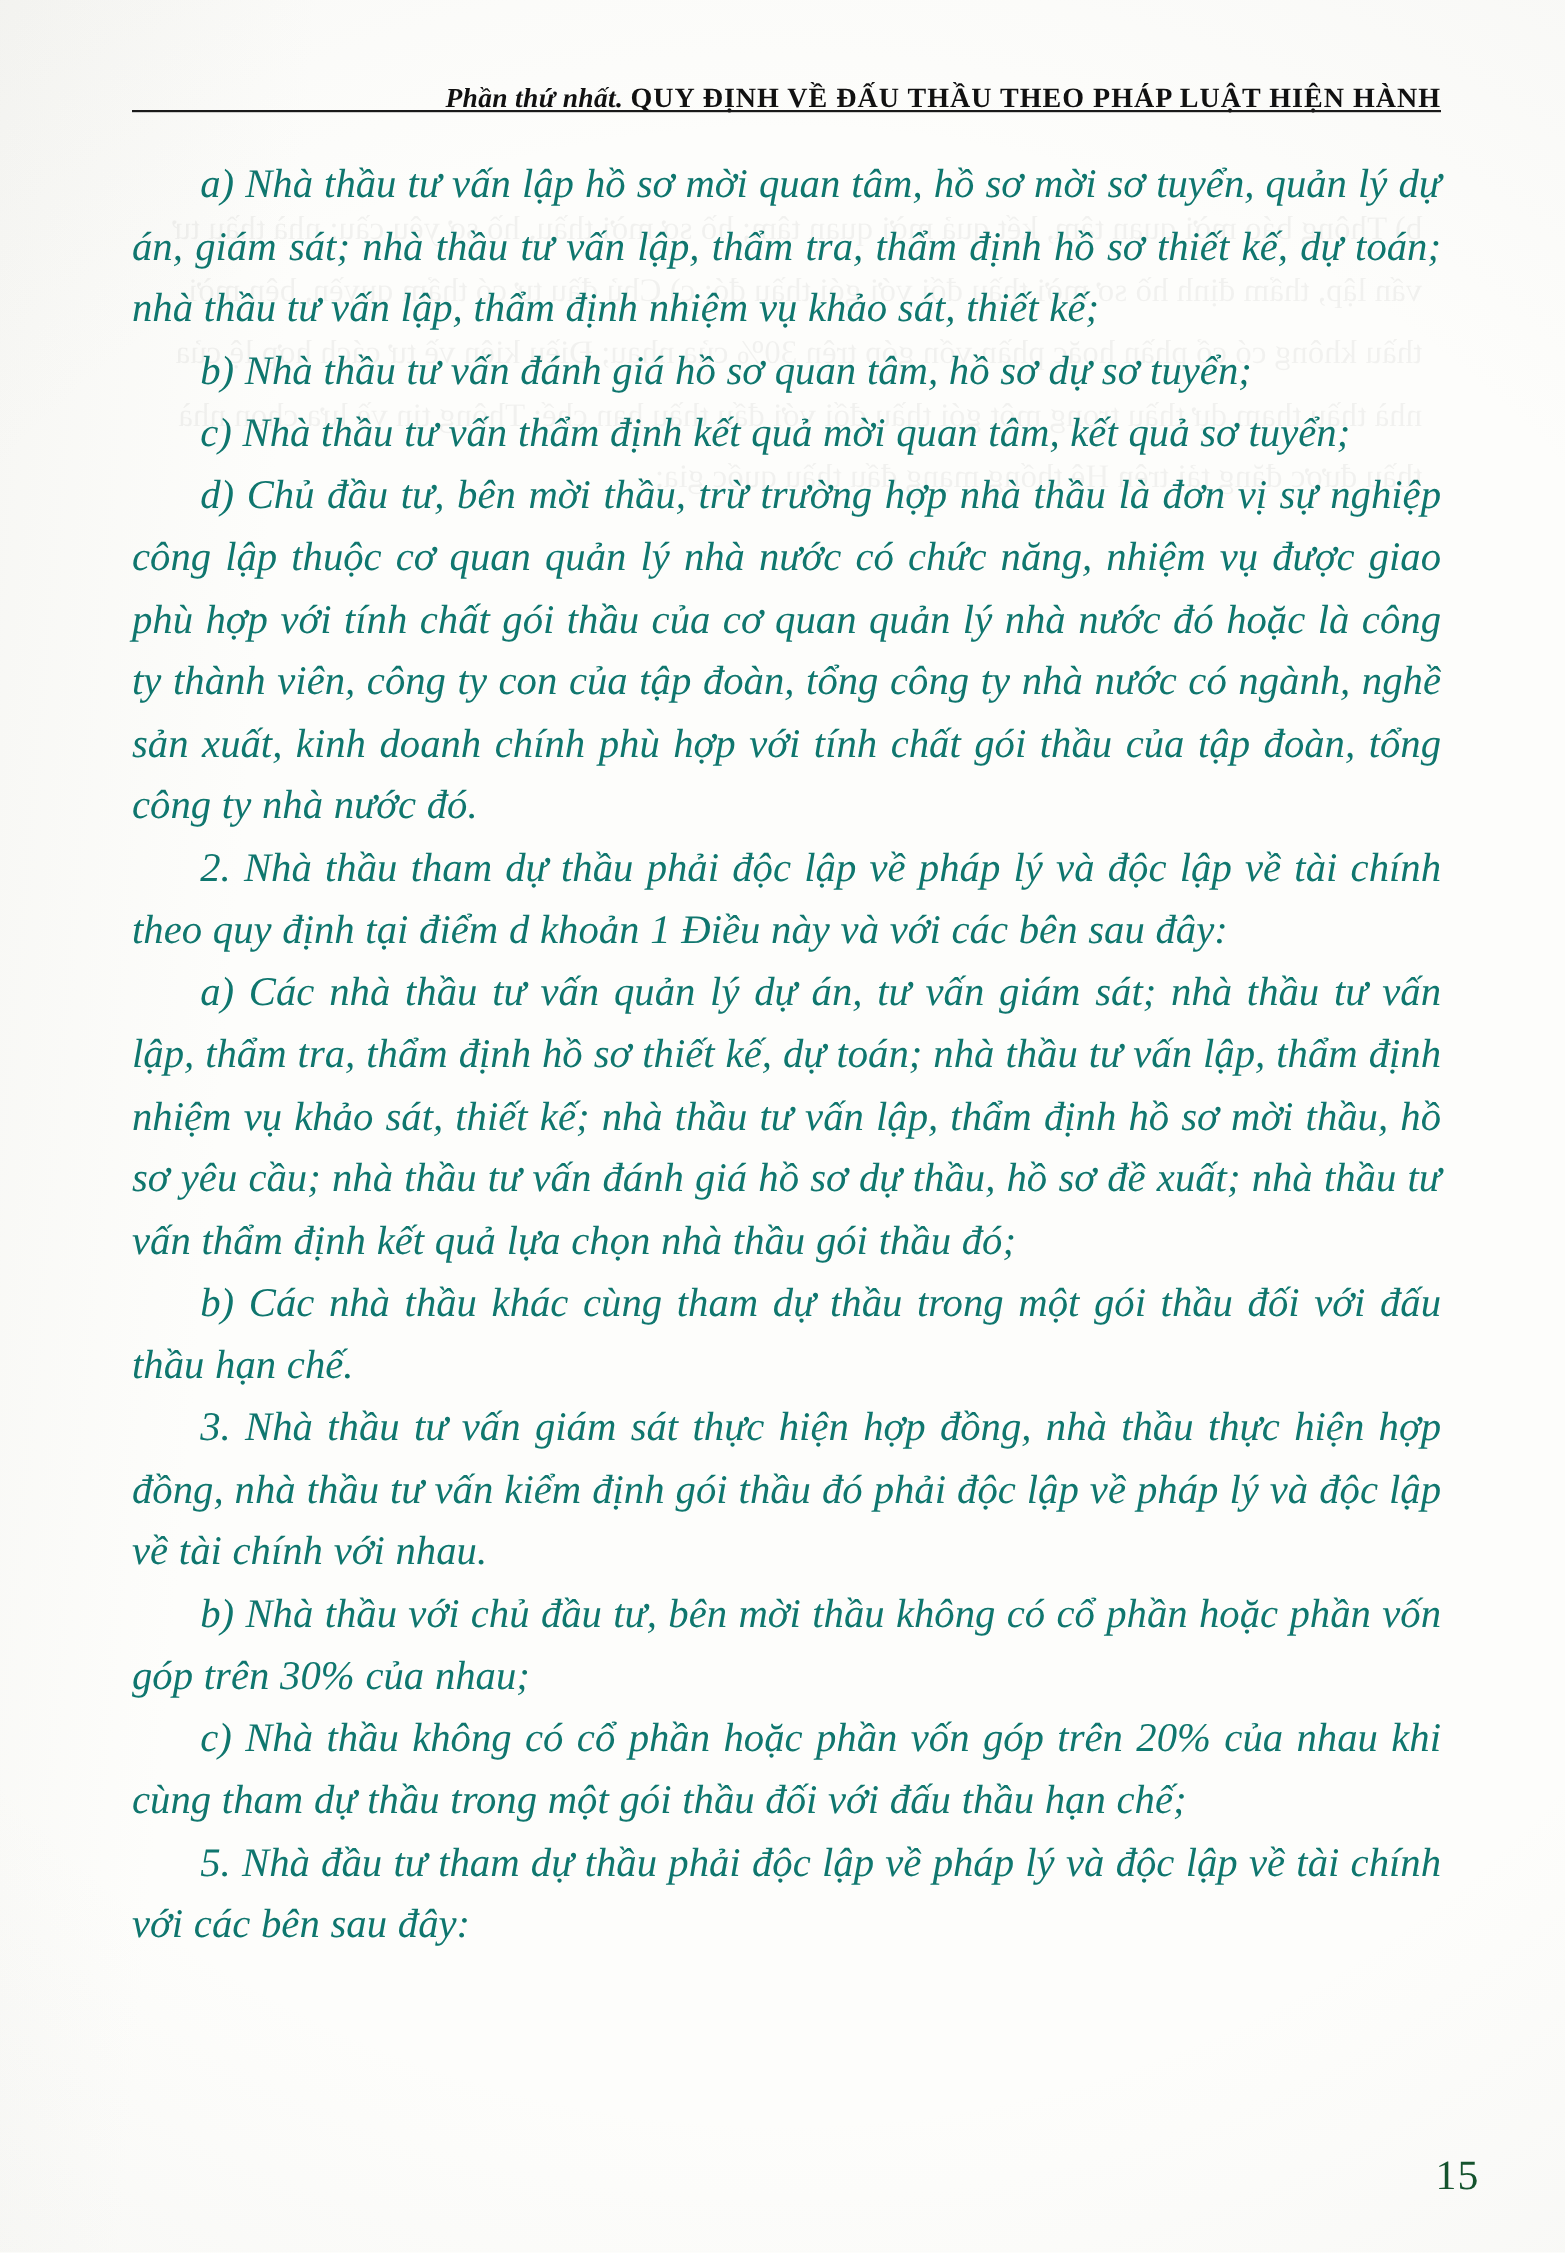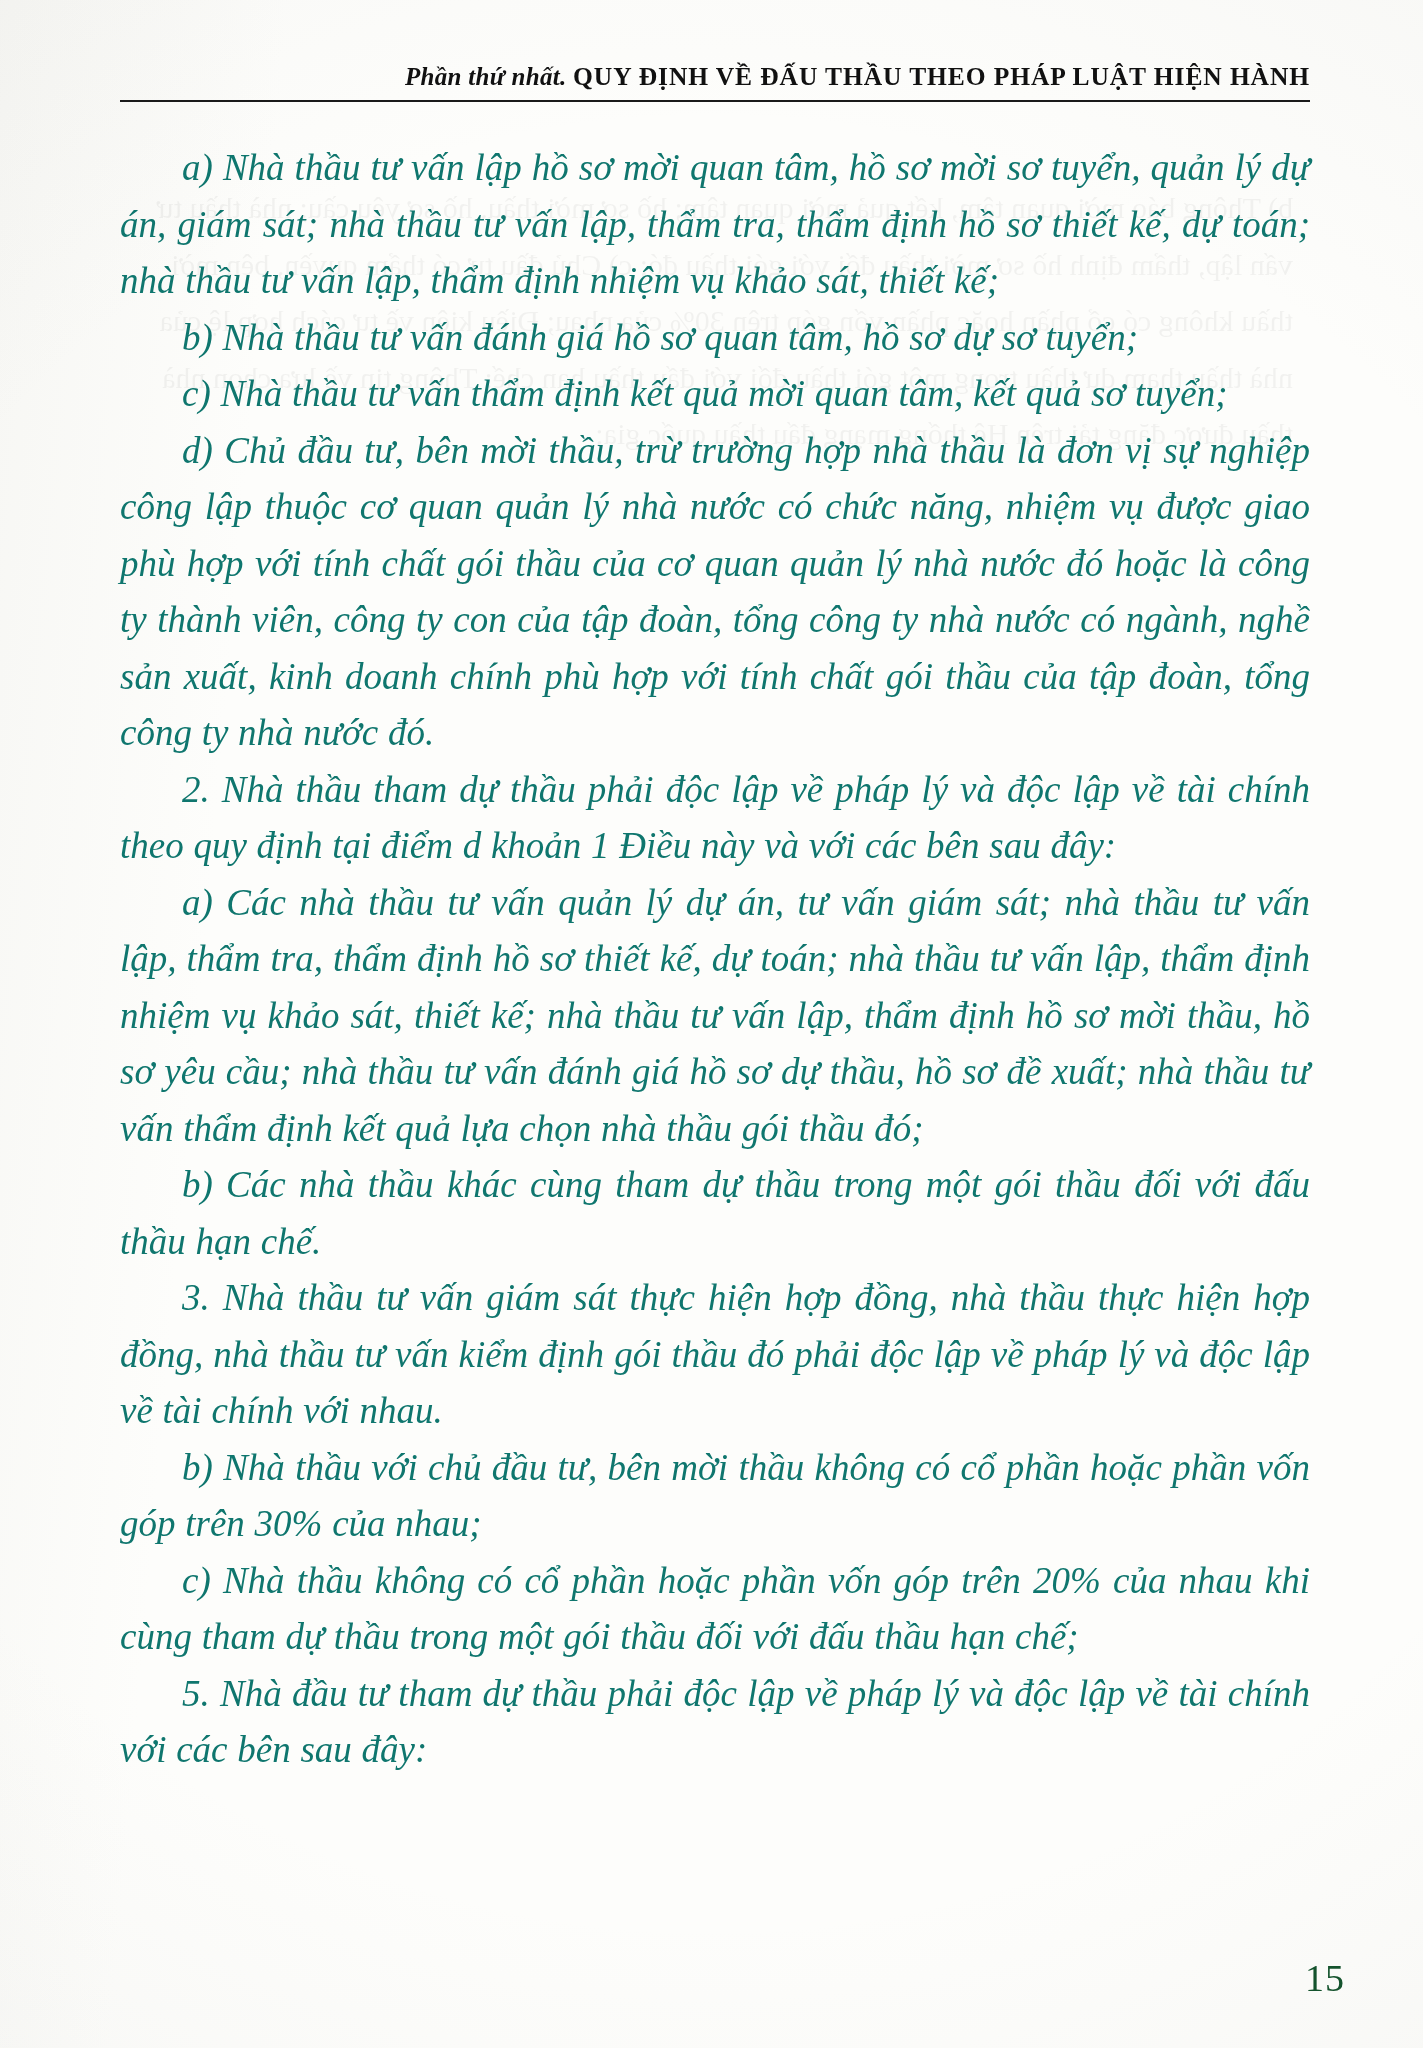--- a/index.html
+++ b/index.html
@@ -41,20 +41,21 @@
     top: 62px;
     width: 1190px;
     text-align: right;
     white-space: nowrap;
   }
   .header .hd-line {
     display: inline-block;
     font-size: 25px;
     letter-spacing: 0.3px;
     color: #111;
+    margin-top: 12px;
   }
   .hd-part {
     font-style: italic;
     font-weight: 700;
     font-size: 25px;
   }
   .hd-rest {
     font-weight: 600;
     font-size: 25.5px;
     letter-spacing: 0.9px;

